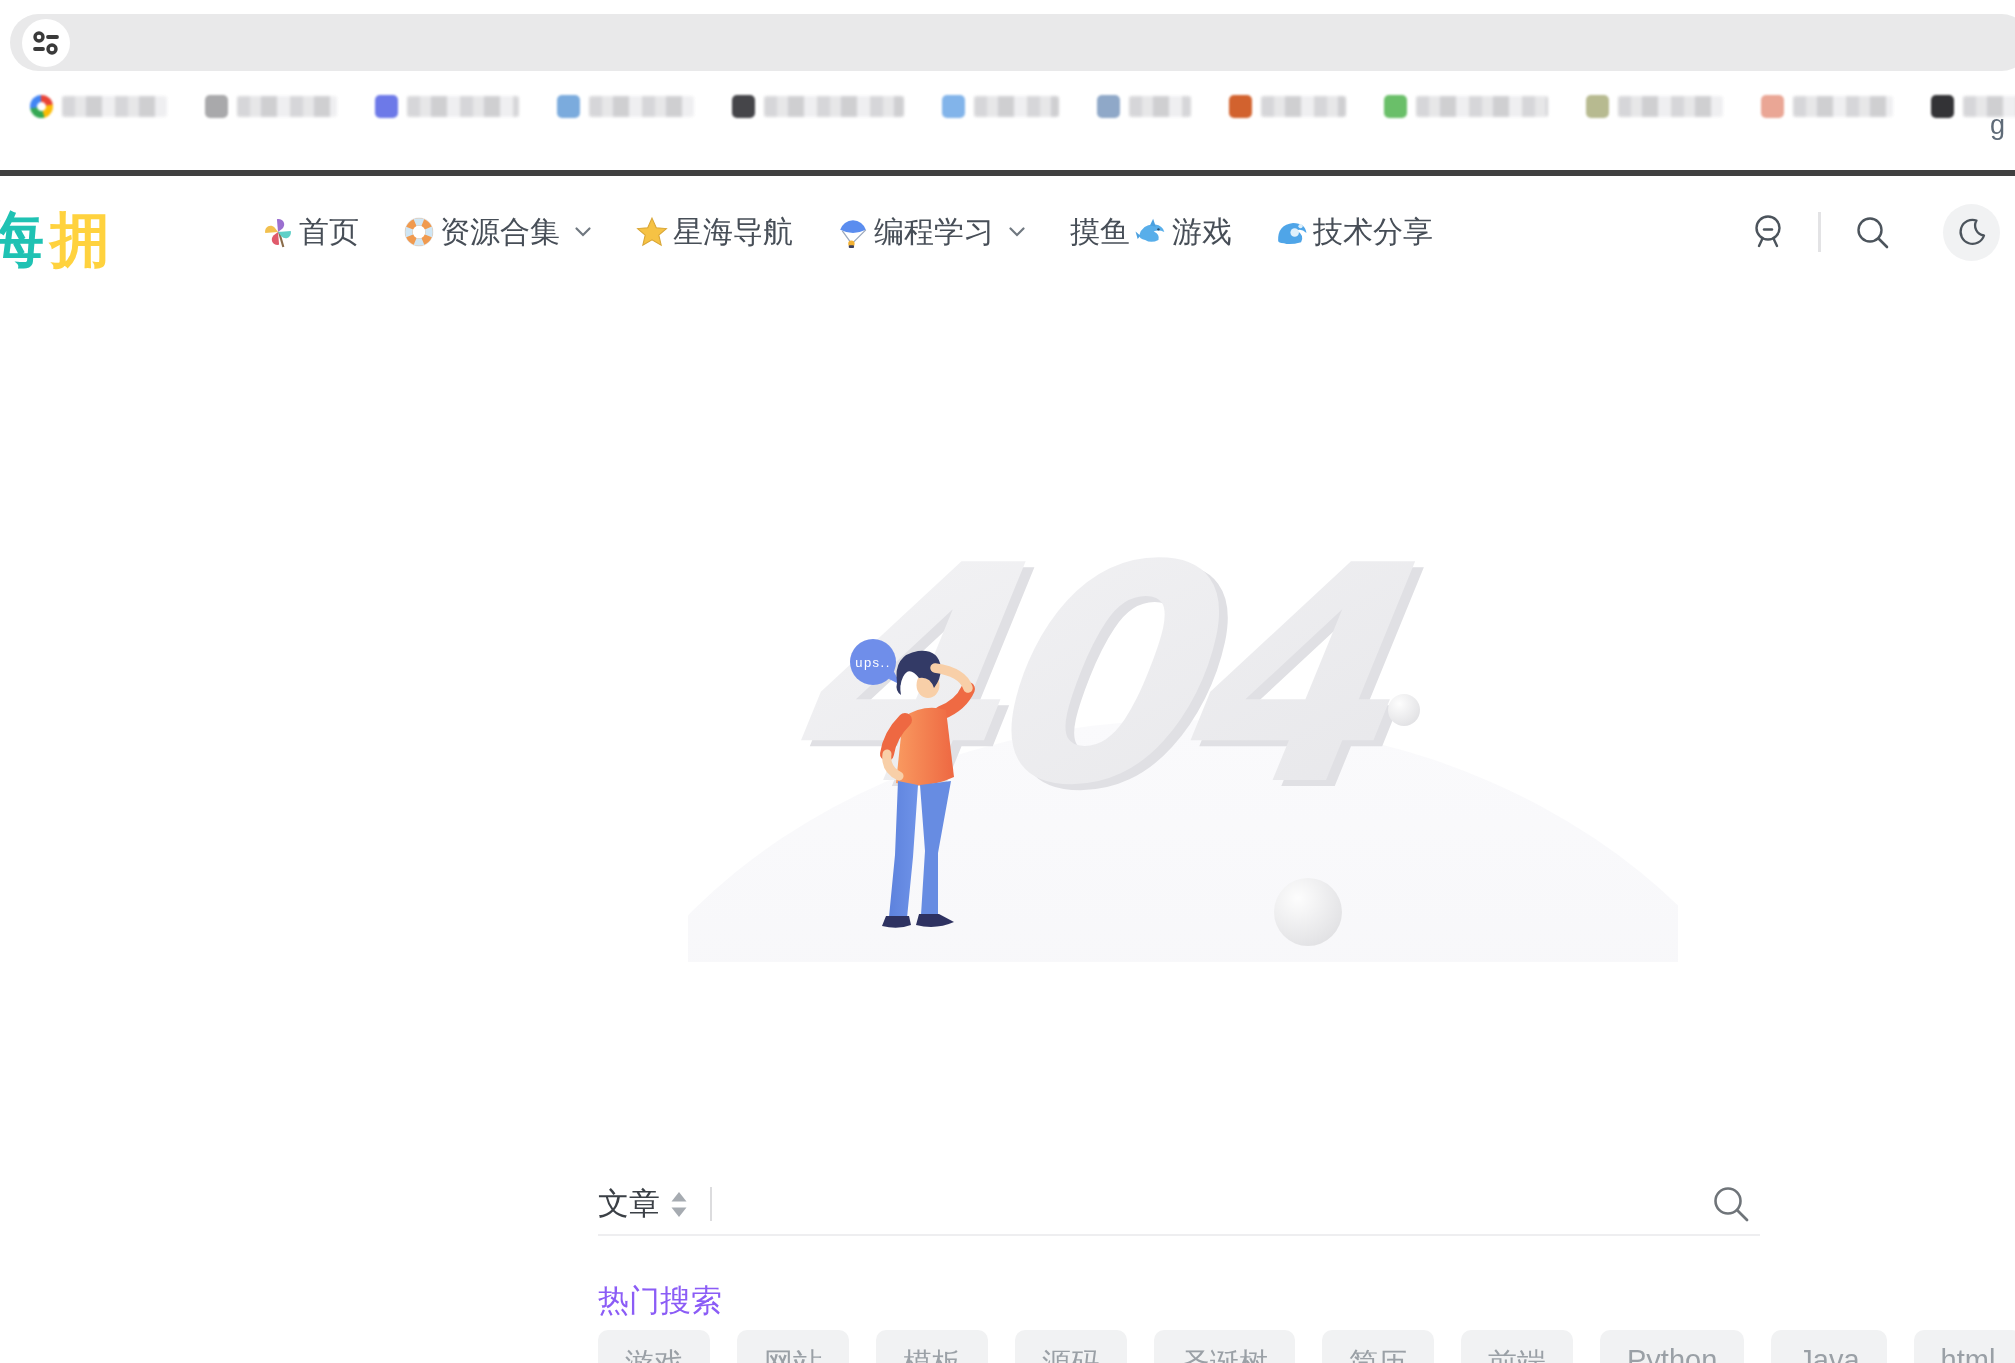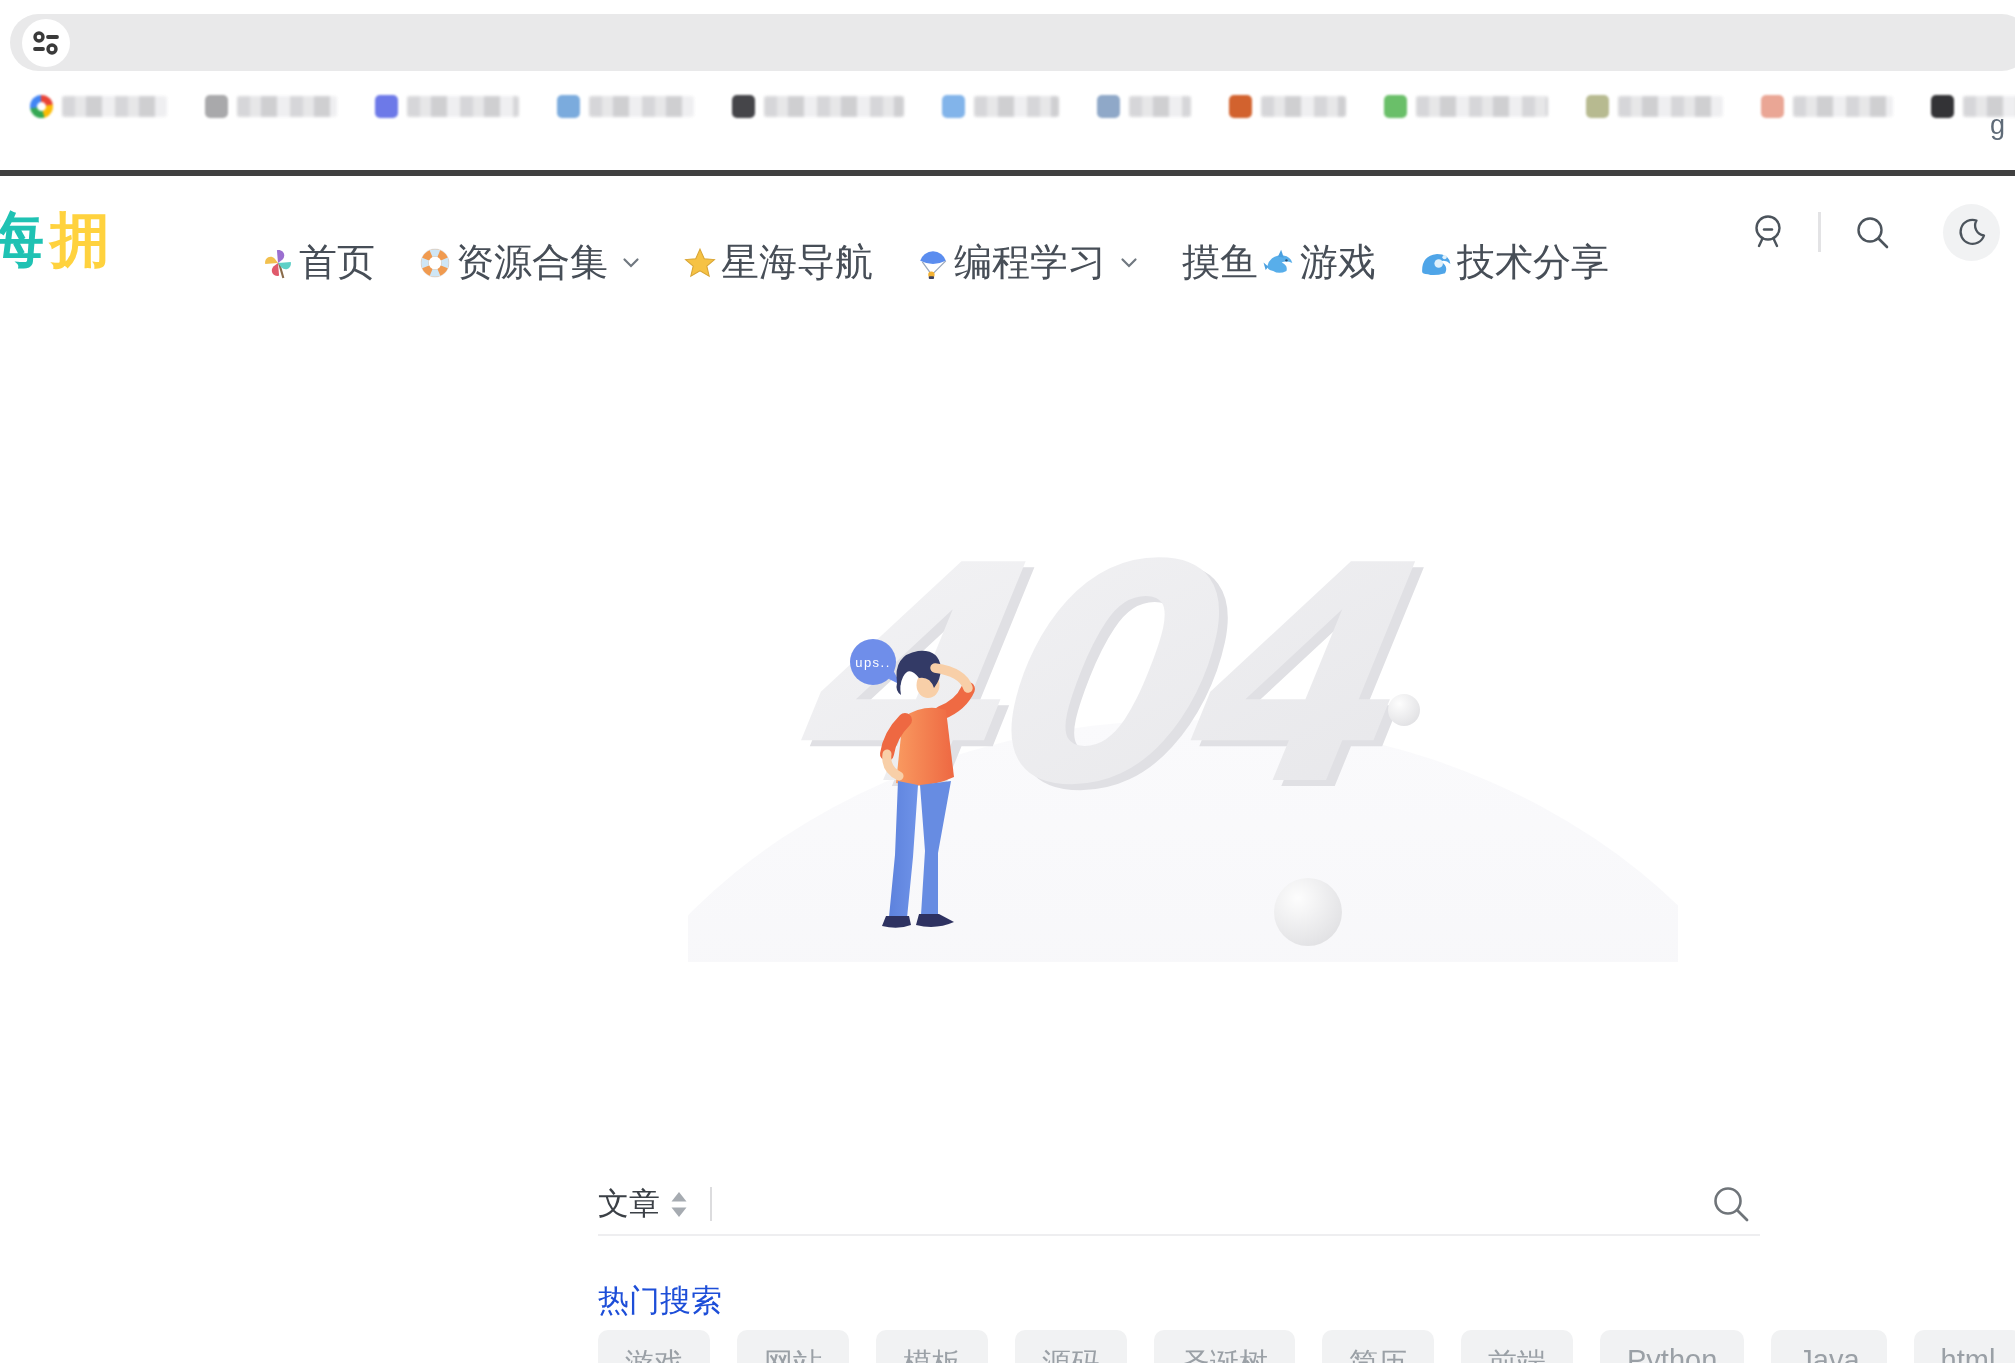--- a/index.html
+++ b/index.html
@@ -29,21 +29,21 @@
   .bm-trail { position:absolute; left:1990px; top:110px; font-size:27px; color:#5f6b78; }
 
   
   .siteheader { position:absolute; left:0; top:170px; width:2015px; height:118px;
                 background:#ffffff; border-top:6px solid #404040; }
   .logo { position:absolute; left:-16px; top:24px; font-size:60px; font-weight:800;
           letter-spacing:6px; white-space:nowrap; }
   .logo .l1 { color:#1fc2b3; }
   .logo .l2 { color:#ffd23e; }
   .mainnav { position:absolute; left:262px; top:0; height:100%; display:flex;
-             align-items:flex-end; gap:44px; font-size:38px; color:#474e57; }
+             align-items:center; gap:44px; font-size:30px; color:#474e57; }
   .nav-item { display:flex; align-items:center; gap:5px; cursor:pointer; white-space:nowrap; }
   .nav-item svg.emoji { width:32px; height:32px; flex:none; }
   .chev { margin-left:9px; }
   .hdr-actions { position:absolute; right:0; top:0; height:100%; display:flex;
                  align-items:center; }
   .act-btn { display:flex; align-items:center; justify-content:center; cursor:pointer; }
   .hdr-divider { width:3px; height:40px; background:#e3e3e5; margin:0 32px; }
   .moon-btn { width:57px; height:57px; border-radius:50%; background:#f1f2f3; margin-left:52px;
               margin-right:15px; display:flex; align-items:center; justify-content:center; }
 
@@ -53,21 +53,21 @@
   
   .searchwrap { position:absolute; left:598px; top:1174px; width:1162px; height:62px;
                 display:flex; align-items:center; border-bottom:2px solid #eeeef0; }
   .search-cat { font-size:31px; color:#3b4046; cursor:pointer; }
   .sorticon { margin-left:10px; cursor:pointer; }
   .sdivider { width:2px; height:34px; background:#dcdcde; margin:0 16px 0 22px; }
   .search-ph { font-size:31px; color:#bcc1c6; flex:1 1 auto; }
   .search-go { margin-left:auto; margin-right:8px; cursor:pointer; }
 
   
-  .hot-title { position:absolute; left:598px; top:1280px; font-size:31px; color:#1d4ed8; }
+  .hot-title { position:absolute; left:598px; top:1280px; font-size:31px; color:#8b5cf6; }
   .tagrow { position:absolute; left:598px; top:1330px; display:flex; gap:27px; }
   .tag { background:#f1f2f3; border-radius:10px; padding:14px 27px; font-size:29px;
          color:#9aa0a6; white-space:nowrap; cursor:pointer; }
 </style>
 </head>
 <body>
 
 <div class="addrbar">
   <div class="fav-circle">
     <svg width="34" height="34" viewBox="0 0 34 34">

